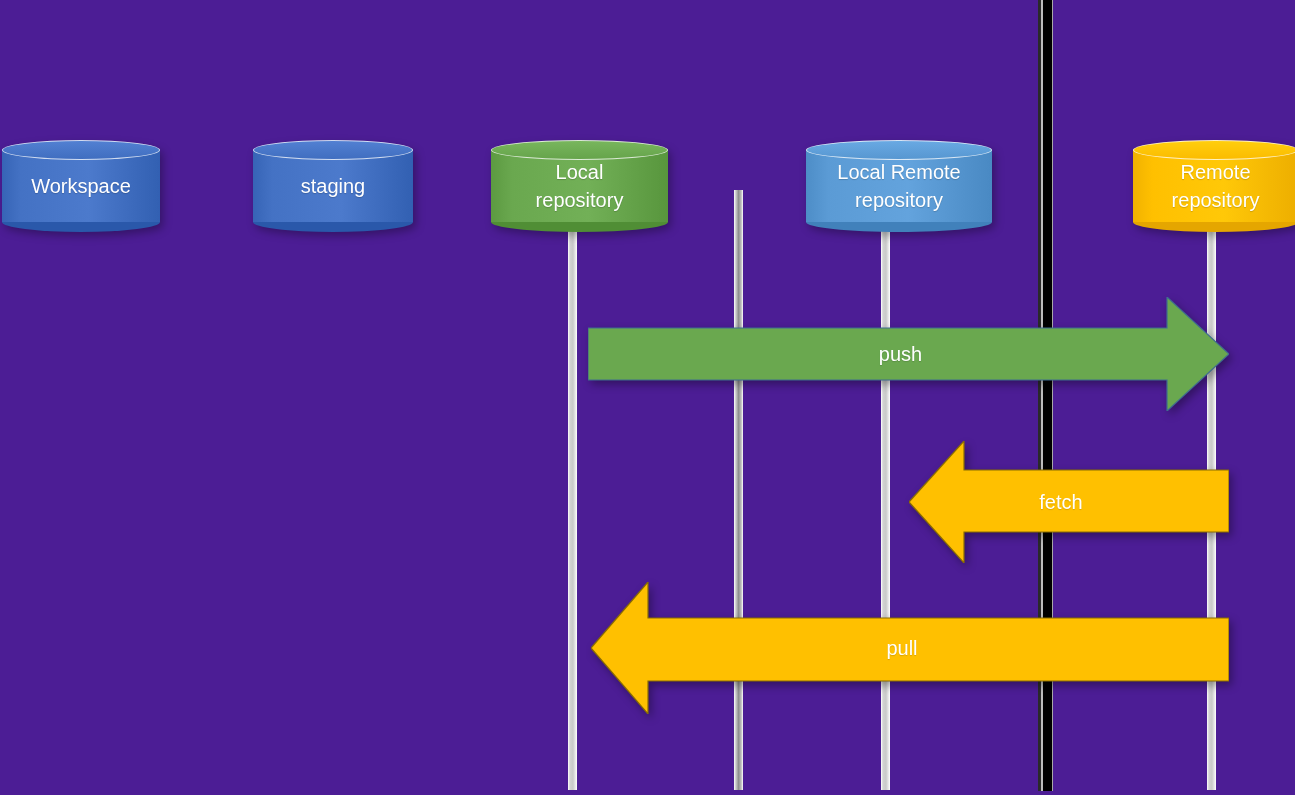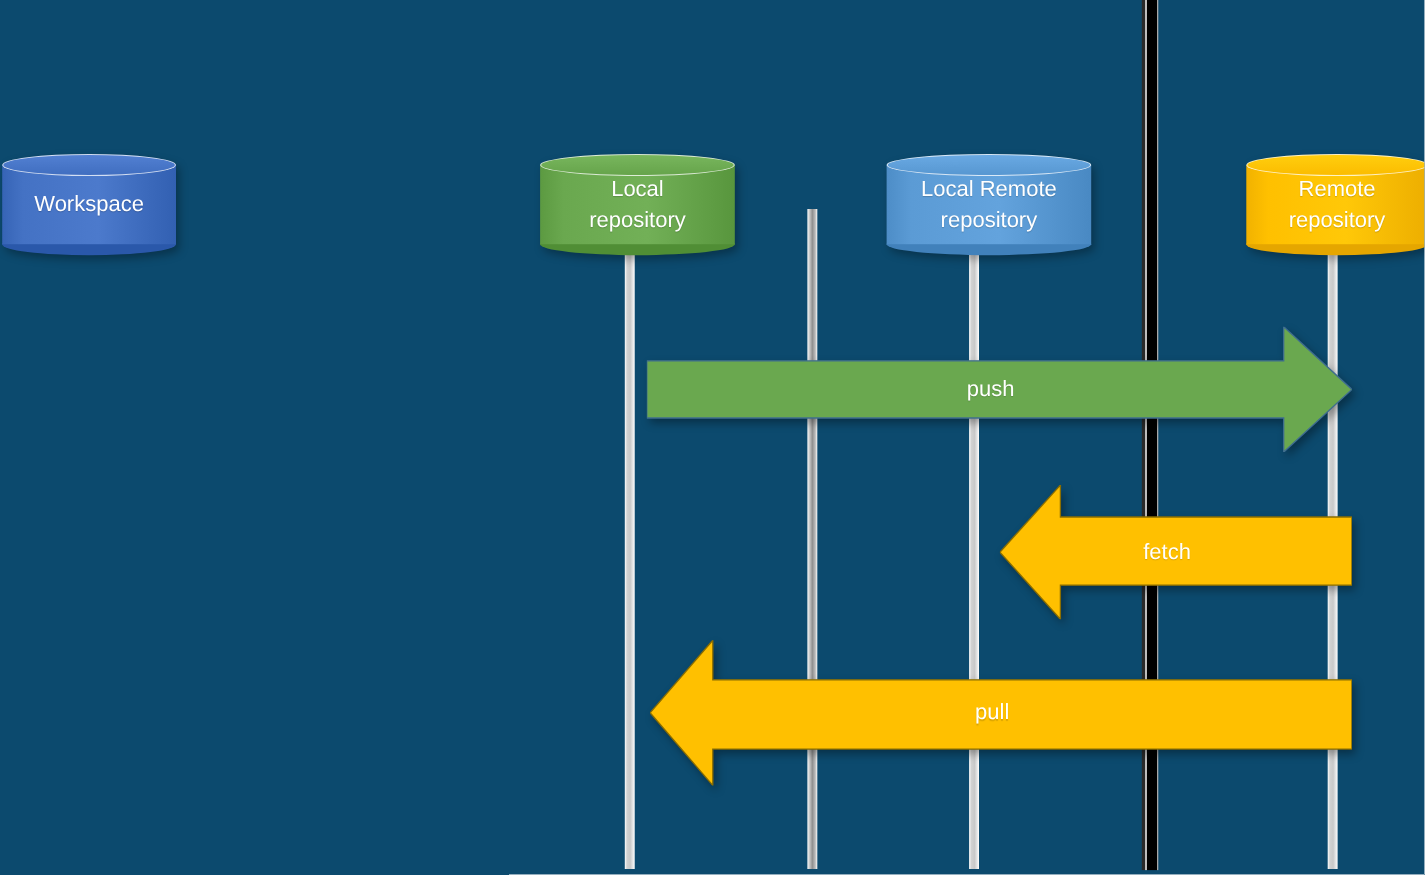--- a/index.html
+++ b/index.html
@@ -7,21 +7,21 @@
     padding: 0;
     background: #ffffff;
   }
   body {
     font-family: "Liberation Sans", sans-serif;
   }
   #canvas {
     position: relative;
     width: 1295px;
     height: 795px;
-    background: #0c4a6e;
+    background: #4c1d95;
     overflow: hidden;
   }
 
   
   .lifeline {
     position: absolute;
     top: 190px;
     width: 9px;
     height: 600px;
     background: linear-gradient(to right, #ffffff 0%, #d2d2d2 22%, #c9c9c9 55%, #e8e8e8 82%, #ffffff 100%);
@@ -124,20 +124,26 @@
     <div class="lifeline dark" style="left: 734px;"></div>
     <div class="lifeline" style="left: 881px;"></div>
     <div class="lifeline" style="left: 1207px;"></div>
     <div class="separator" style="left: 1038px;"></div>
     <div class="cyl" style="left: 2px; top: 140px; width: 158px; height: 92px;">
       <div class="bot" style="background: rgb(42, 88, 170);"></div>
       <div class="body" style="background: linear-gradient(to right, rgb(54, 100, 182) 0%, rgb(68, 114, 196) 12%, rgb(76, 122, 204) 55%, rgb(50, 96, 178) 100%);"></div>
       <div class="top" style="background: linear-gradient(rgb(82, 128, 210), rgb(64, 110, 192));"></div>
       <div class="label">Workspace</div>
     </div>
+    <div class="cyl" style="left: 253px; top: 140px; width: 160px; height: 92px;">
+      <div class="bot" style="background: rgb(42, 88, 170);"></div>
+      <div class="body" style="background: linear-gradient(to right, rgb(54, 100, 182) 0%, rgb(68, 114, 196) 12%, rgb(76, 122, 204) 55%, rgb(50, 96, 178) 100%);"></div>
+      <div class="top" style="background: linear-gradient(rgb(82, 128, 210), rgb(64, 110, 192));"></div>
+      <div class="label">staging</div>
+    </div>
     <div class="cyl" style="left: 491px; top: 140px; width: 177px; height: 92px;">
       <div class="bot" style="background: rgb(80, 142, 53);"></div>
       <div class="body" style="background: linear-gradient(to right, rgb(92, 154, 65) 0%, rgb(106, 168, 79) 12%, rgb(114, 176, 87) 55%, rgb(88, 150, 61) 100%);"></div>
       <div class="top" style="background: linear-gradient(rgb(120, 182, 93), rgb(102, 164, 75));"></div>
       <div class="label">Local
 repository</div>
     </div>
     <div class="cyl" style="left: 806px; top: 140px; width: 186px; height: 92px;">
       <div class="bot" style="background: rgb(65, 129, 187);"></div>
       <div class="body" style="background: linear-gradient(to right, rgb(77, 141, 199) 0%, rgb(91, 155, 213) 12%, rgb(99, 163, 221) 55%, rgb(73, 137, 195) 100%);"></div>

